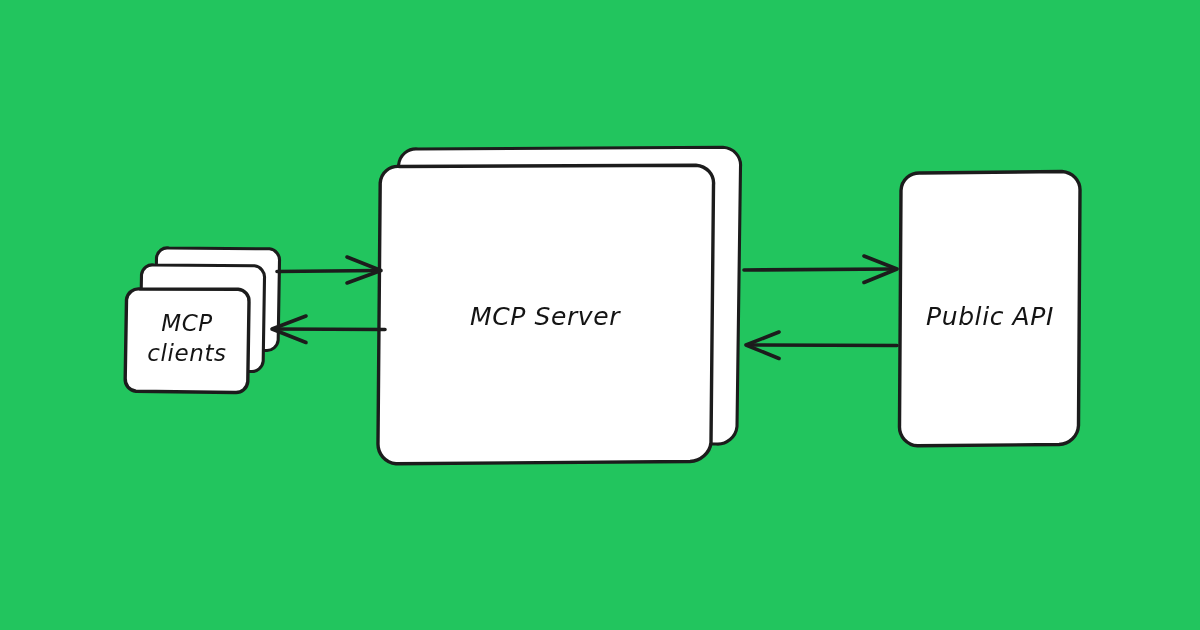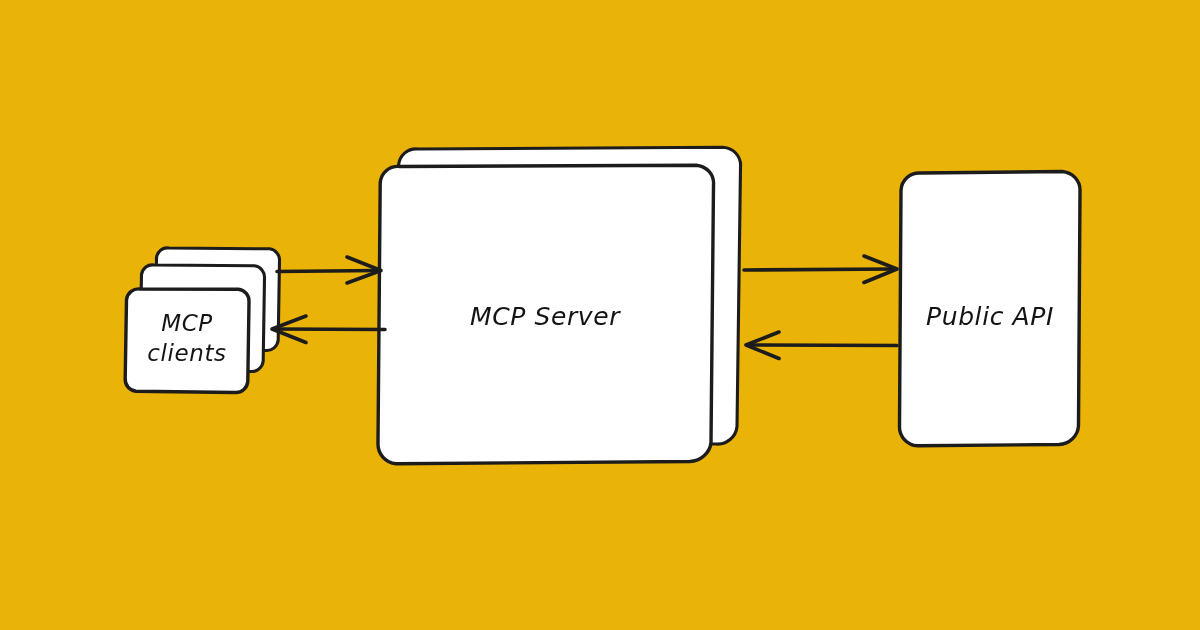--- a/index.html
+++ b/index.html
@@ -11,21 +11,21 @@
   body {
     width: 1200px;
     height: 630px;
     overflow: hidden;
     font-family: "DejaVu Sans", sans-serif;
   }
   #diagram-root {
     position: relative;
     width: 1200px;
     height: 630px;
-    background: #eab308;
+    background: #22c55e;
   }
   svg.diagram-canvas {
     position: absolute;
     top: 0;
     left: 0;
     width: 1200px;
     height: 630px;
     display: block;
   }
   .node-shape {

